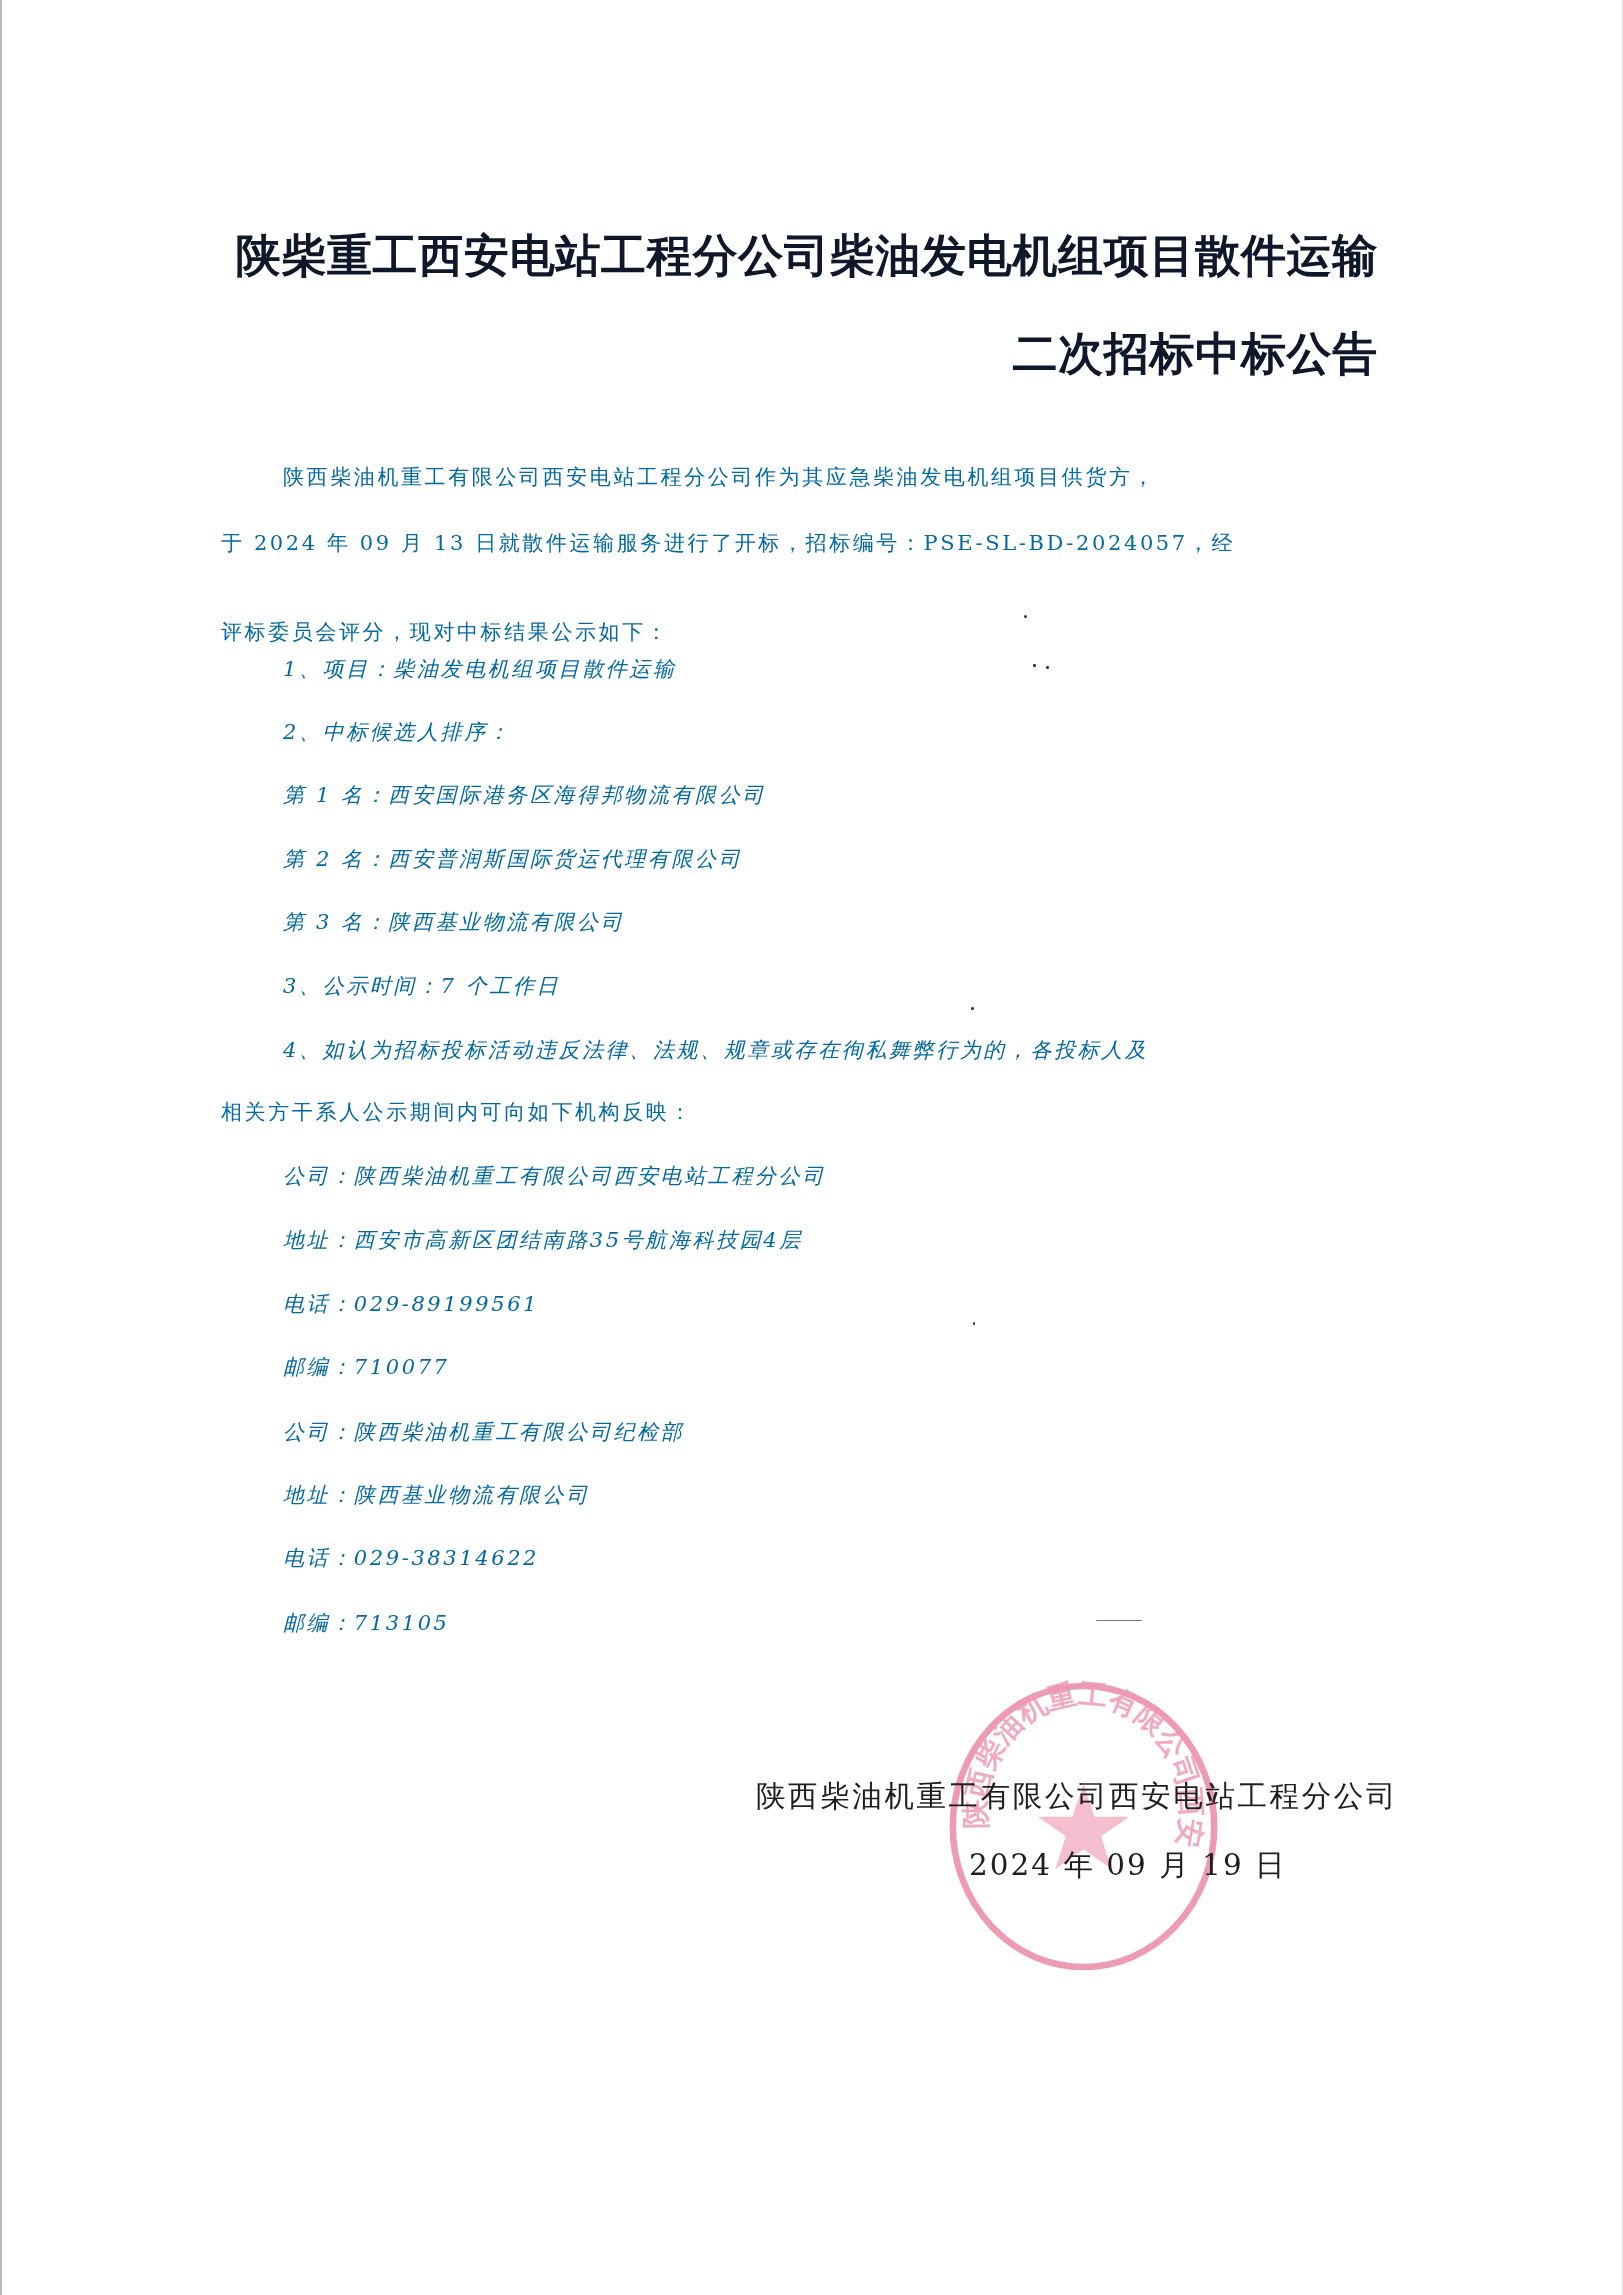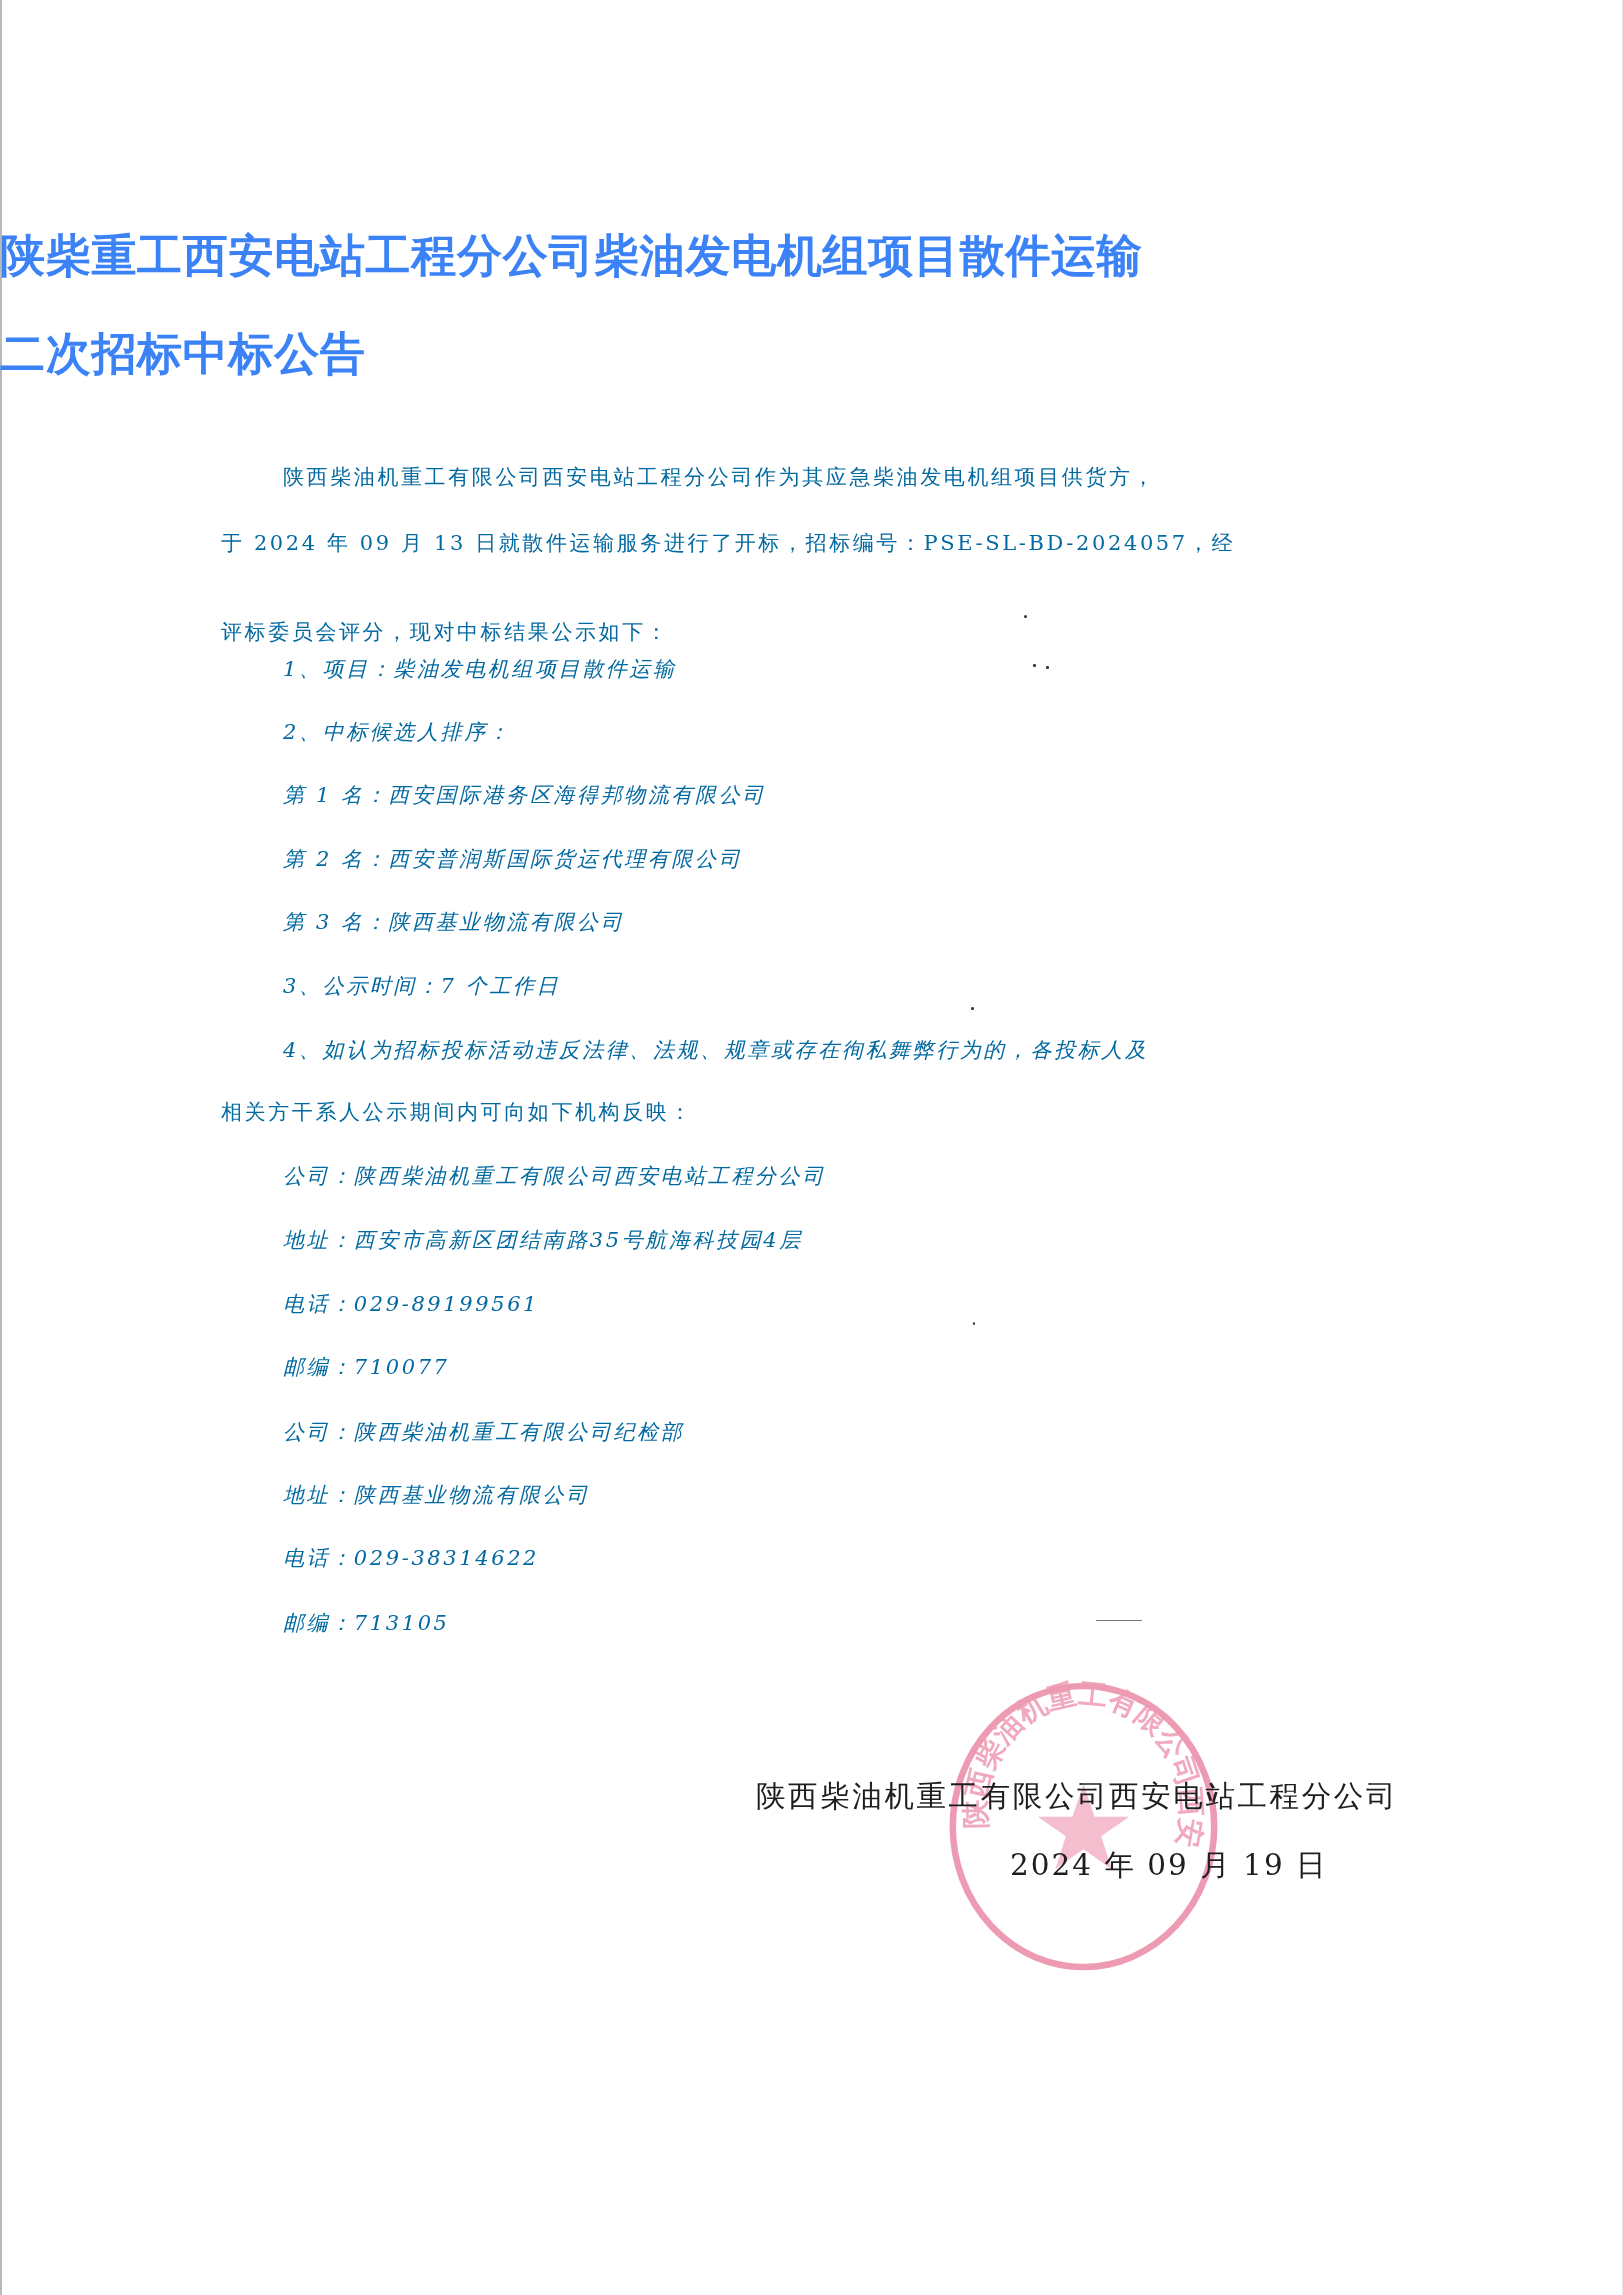--- a/index.html
+++ b/index.html
@@ -19,26 +19,26 @@
       position: absolute; left: 0; top: 0; width: 2px; height: 2295px;
       background: #b9b9b9;
     }
     .page-edge-right {
       position: absolute; right: 0; top: 0; width: 1.3px; height: 2295px;
       background: #e2e2e2;
     }
     .title {
       position: absolute;
       left: 0; width: 1378px;
-      text-align: left;
+      text-align: right;
       font-family: "DejaVu Sans", "Liberation Sans", sans-serif;
       font-weight: bold;
       font-size: 45px;
       letter-spacing: 0.7px;
-      color: #3b82f6;
+      color: #0f172a;
       white-space: nowrap;
     }
     .title.line1 { top: 226px; }
     .title.line2 { top: 324px; }
 
     .line {
       position: absolute;
       font-size: 21px;
       line-height: 39px;
       white-space: nowrap;
@@ -62,21 +62,20 @@
       z-index: 2;
     }
     .sign-date {
       position: absolute;
       left: 969px; top: 1846px;
       font-size: 29.5px; line-height: 39px;
       letter-spacing: 2px;
       white-space: nowrap;
       color: #1e1e1e;
       z-index: 2;
-      margin-left: 41px;
     }
     .stamp {
       position: absolute;
       left: 943px; top: 1676px;
       width: 281px; height: 301px;
       z-index: 1;
       opacity: 0.75;
     }
     .speck {
       position: absolute;

